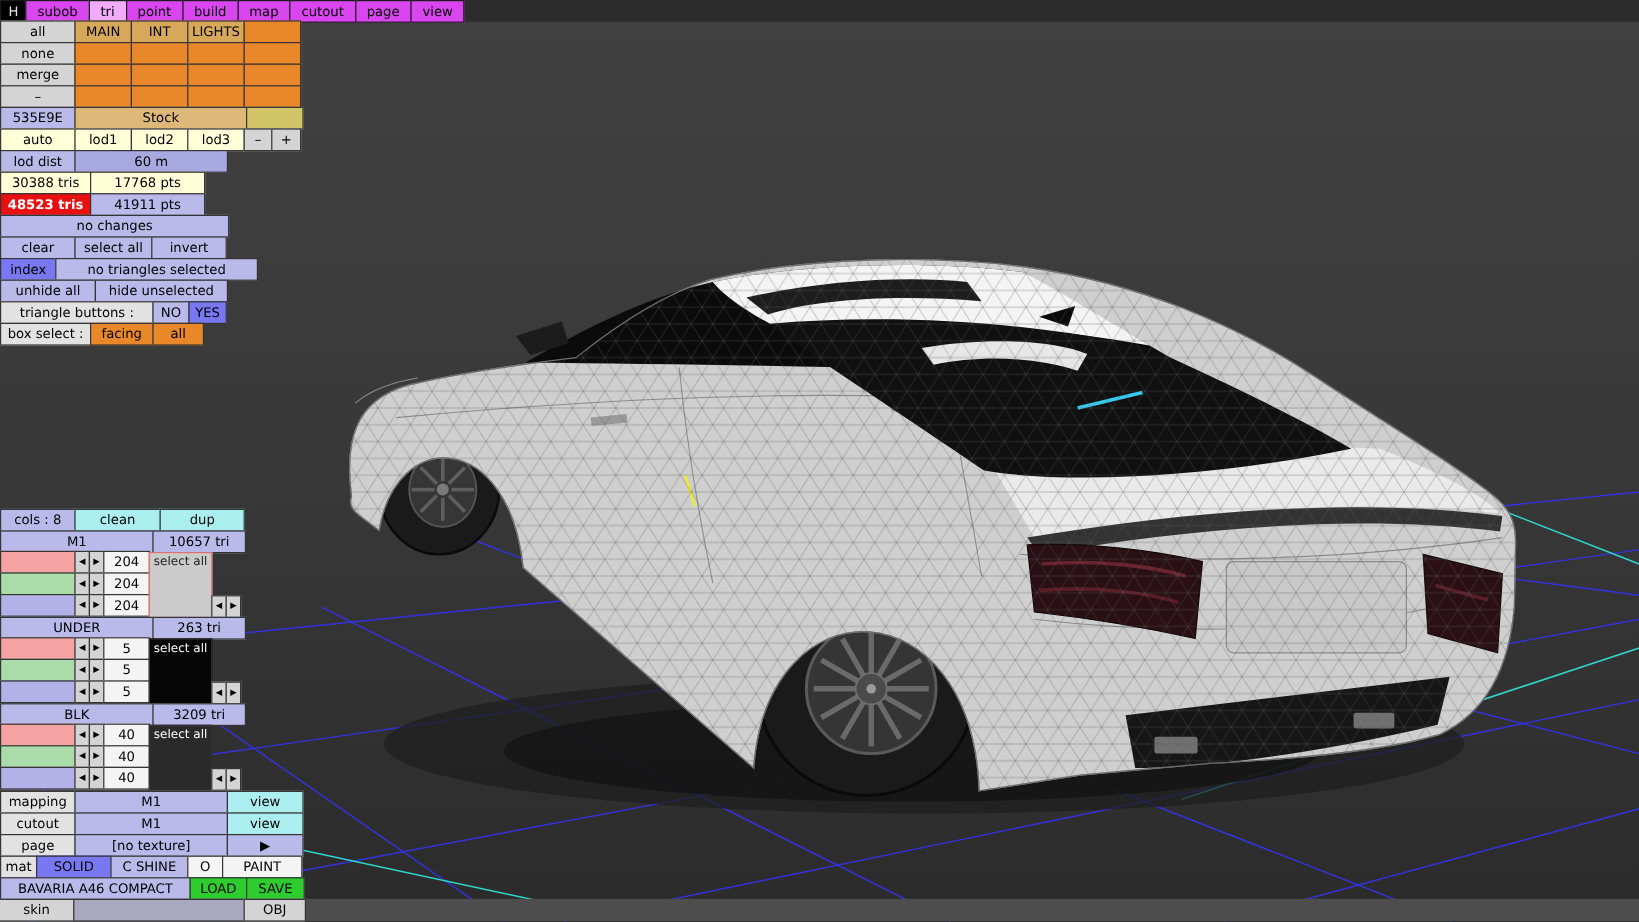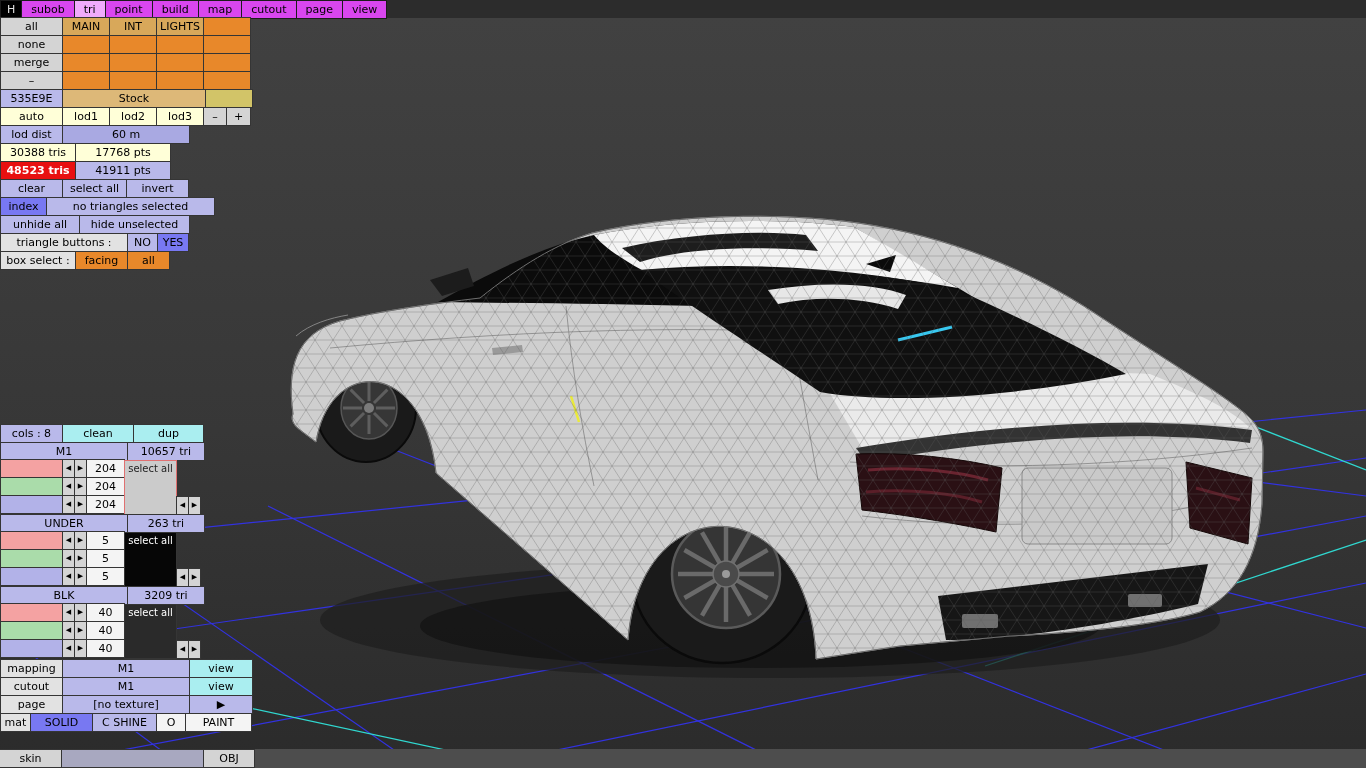--- a/index.html
+++ b/index.html
@@ -261,20 +261,23 @@
     </div>
     <div class="row">
       <div class="c yel w95">30388 tris</div>
       <div class="c yel w96">17768 pts</div>
     </div>
     <div class="row">
       <div class="c red w95">48523 tris</div>
       <div class="c lav w96">41911 pts</div>
     </div>
     <div class="row">
+      <div class="c lav w191">no changes</div>
+    </div>
+    <div class="row">
       <div class="c lav w63">clear</div>
       <div class="c lav w65">select all</div>
       <div class="c lav w63">invert</div>
     </div>
     <div class="row">
       <div class="c blue w47">index</div>
       <div class="c lav w169">no triangles selected</div>
     </div>
     <div class="row">
       <div class="c lav w80">unhide all</div>
@@ -424,20 +427,25 @@
       <div class="c lav w128">[no texture]</div>
       <div class="c lav w64">▶</div>
     </div>
     <div class="row">
       <div class="c gry w31">mat</div>
       <div class="c blue w63">SOLID</div>
       <div class="c lav w65">C SHINE</div>
       <div class="c wht w30">O</div>
       <div class="c wht w67">PAINT</div>
     </div>
+    <div class="row">
+      <div class="c lav w159">BAVARIA A46 COMPACT</div>
+      <div class="c grn w48">LOAD</div>
+      <div class="c grn w49">SAVE</div>
+    </div>
   </div>
 
   <div id="statusbar">
     <div class="c btn w63">skin</div>
     <div class="c w143" style="background:#a8a8c0"></div>
     <div class="c btn w52">OBJ</div>
   </div>
 
 </div>
 

